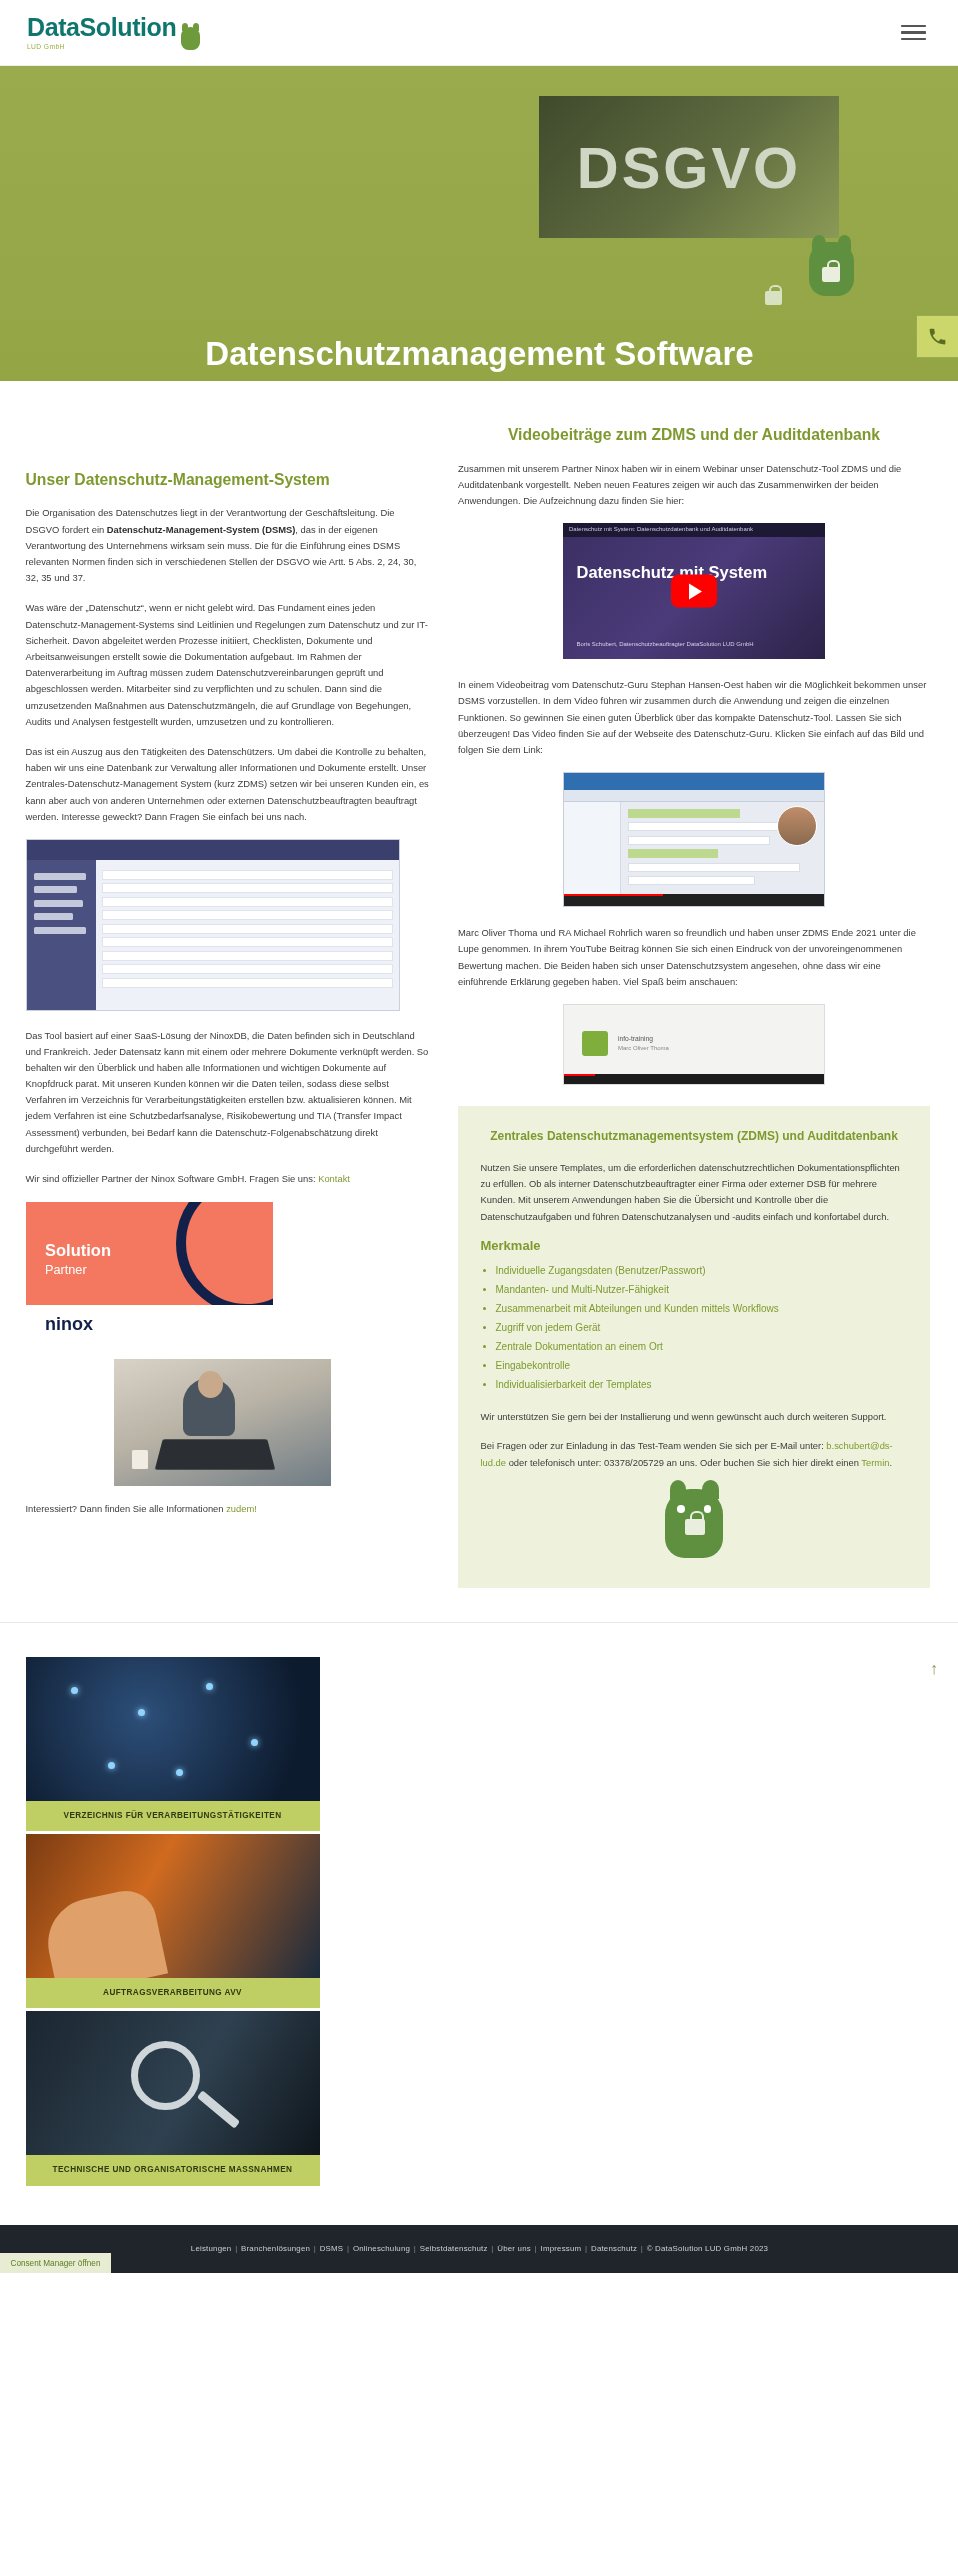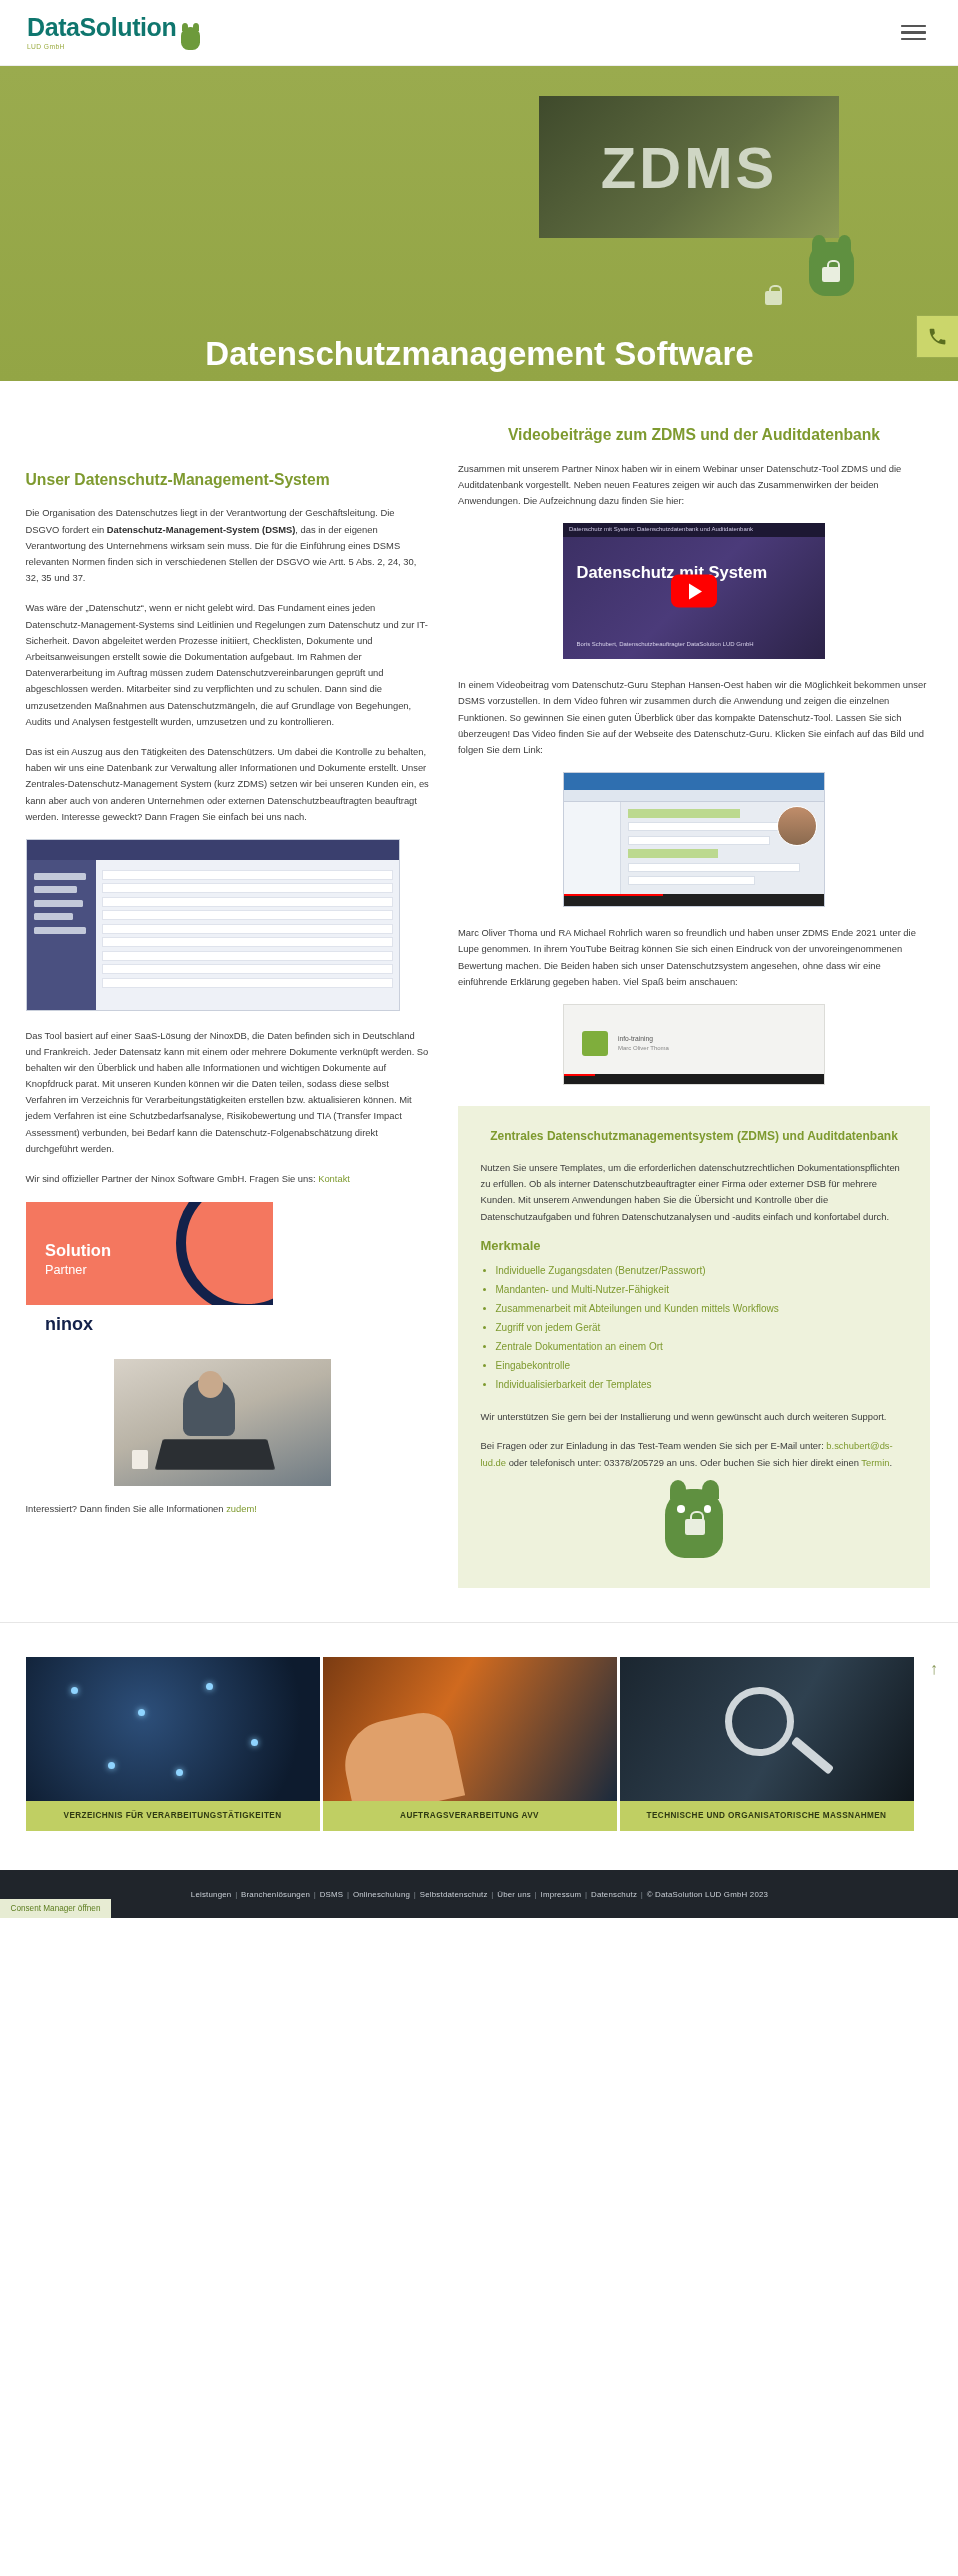--- a/index.html
+++ b/index.html
@@ -272,21 +272,21 @@
     border:2.2px solid #e9eedf; border-bottom:none; border-radius:6px 6px 0 0;
   }
   .mascot-big .m-eye{
     position:absolute; top:16.5px; width:7.5px; height:7.5px; background:#fff; border-radius:50%;
   }
   .mascot-big .m-eye.l{ left:12px;} .mascot-big .m-eye.r{ right:12px;}
 
   
   .cards {
     display:flex; gap: 3px; padding: 34px 25.5px 39px 25.5px;
-    border-top: 0.7px solid #e6e6e6; margin-top: 34px;
+    border-top: 0.7px solid #e6e6e6; margin-top: 34px; flex-direction: column;
   }
   .card { width: 294px; }
   .card-img { height: 144px; position: relative; overflow:hidden; }
   .c1 { background: radial-gradient(circle at 40% 40%, #2d4f7a 0%, #0d1b2e 80%); }
   .c1 .node { position:absolute; width:7.5px; height:7.5px; background:#8fd4ff; border-radius:50%; box-shadow:0 0 6px #8fd4ff; }
   .c2 { background: linear-gradient(120deg,#7a3b12 0%, #d06a1f 40%, #1a2a3d 100%); }
   .c2 .hand { position:absolute; left: 22.5px; bottom: -7.5px; width: 112px; height: 90px; background:#e0a06a; border-radius: 45px 30px 0 0; transform: rotate(-12deg); }
   .c3 { background: linear-gradient(120deg,#1b2630 0%, #2f4150 55%, #0f161c 100%); }
   .c3 .glass { position:absolute; left: 105px; top: 30px; width: 69px; height: 69px; border:7.5px solid #cfd6da; border-radius:50%; }
   .c3 .handle { position:absolute; left: 168px; top: 94px; width: 49px; height: 9px; background:#cfd6da; transform: rotate(40deg); border-radius:3px;}
@@ -327,21 +327,21 @@
     </div>
     <div class="hamburger">
       <span></span>
       <span></span>
       <span></span>
     </div>
   </div>
 
   <div class="hero">
     <div class="hero-img-box">
-      <div class="hero-zdms">ZDMS</div>
+      <div class="hero-zdms">DSGVO</div>
     </div>
     <div class="hero-small-lock"></div>
     <div class="hero-mascot"></div>
     <div class="hero-lock"></div>
     <div class="hero-title">Datenschutzmanagement Software</div>
   </div>
   <div class="phone-tab">
     <svg viewBox="0 0 24 24">
       <path d="M6.6 10.8c1.4 2.8 3.8 5.1 6.6 6.6l2.2-2.2c.3-.3.7-.4 1-.2 1.1.4 2.3.6 3.6.6.6 0 1 .4 1 1V20c0 .6-.4 1-1 1C10.6 21 3 13.4 3 4c0-.6.4-1 1-1h3.4c.6 0 1 .4 1 1 0 1.2.2 2.4.6 3.6.1.4 0 .7-.2 1l-2.2 2.2z" fill="#5b6e1f"></path>
     </svg>

